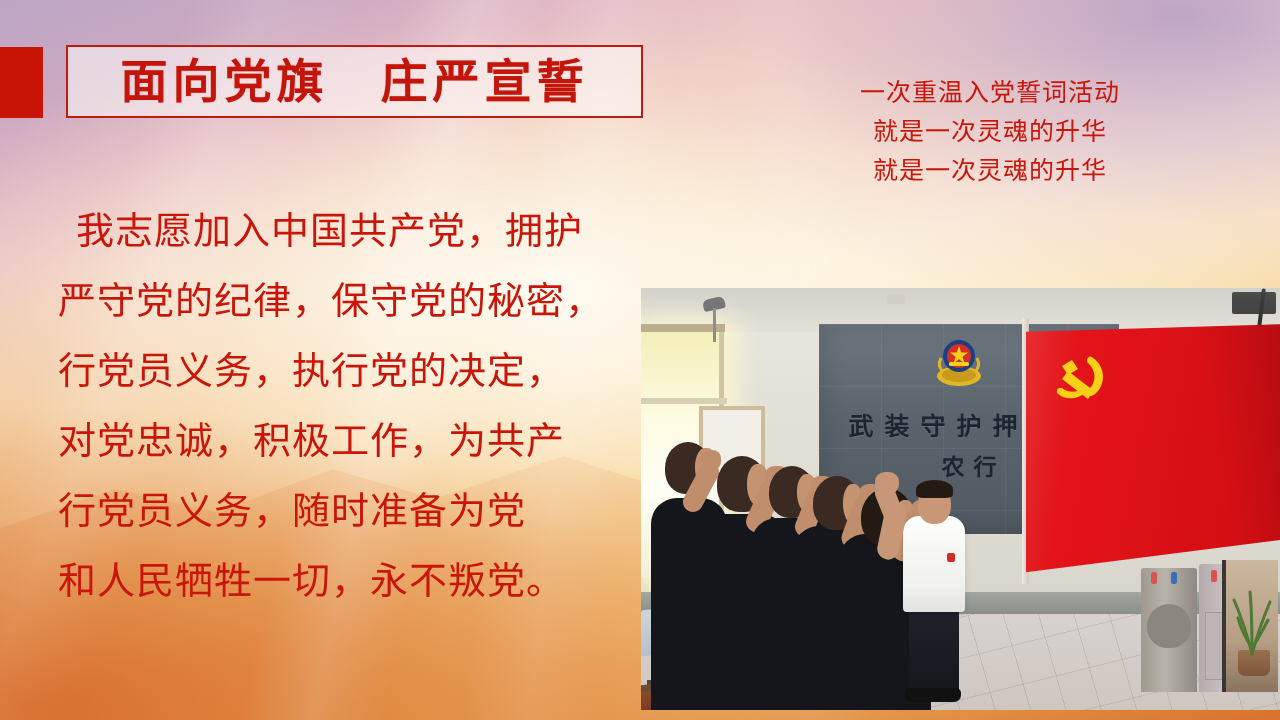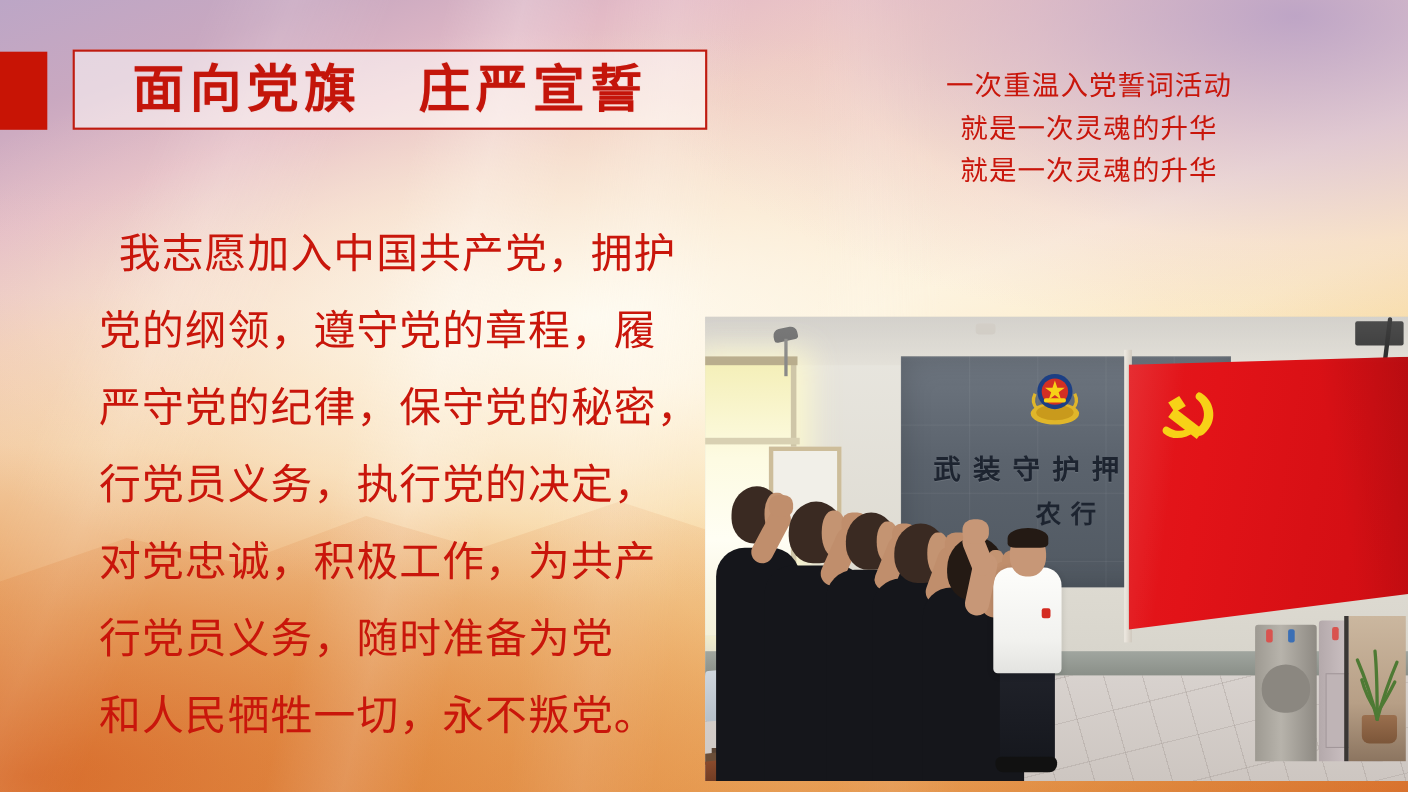--- a/index.html
+++ b/index.html
@@ -117,40 +117,39 @@
     letter-spacing: 5px;
     line-height: 1;
     white-space: pre;
     text-shadow: 0 0 1px rgba(196,21,10,0.35);
   }
 
   
   .slogan-block {
     position: absolute;
     left: 700px;
-    top: 58px;
+    top: 73px;
     width: 580px;
     text-align: center;
   }
   .slogan-line {
     color: #c9160b;
     font-size: 25px;
     font-weight: 500;
     line-height: 39px;
     letter-spacing: 1px;
     white-space: nowrap;
   }
 
   
   .oath-block {
     position: absolute;
     left: 58px;
     top: 196px;
     width: 570px;
-    margin-left: 32px;
   }
   .oath-line {
     color: #c9160b;
     font-size: 38px;
     font-weight: 500;
     line-height: 70px;
     letter-spacing: 1px;
     white-space: nowrap;
     text-align: left;
   }
@@ -467,21 +466,20 @@
   </div>
 
   <div class="slogan-block">
     <div class="slogan-line">一次重温入党誓词活动</div>
     <div class="slogan-line">就是一次灵魂的升华</div>
     <div class="slogan-line">就是一次灵魂的升华</div>
   </div>
 
   <div class="oath-block">
     <div class="oath-line indent">我志愿加入中国共产党，拥护</div>
-    <div class="oath-line">党的纲领，遵守党的章程，履</div>
     <div class="oath-line">严守党的纪律，保守党的秘密，</div>
     <div class="oath-line">行党员义务，执行党的决定，</div>
     <div class="oath-line">对党忠诚，积极工作，为共产</div>
     <div class="oath-line">行党员义务，随时准备为党</div>
     <div class="oath-line">和人民牺牲一切，永不叛党。</div>
   </div>
 
   <div class="photo">
 
     <div class="ph-layer ph-wall"></div>

